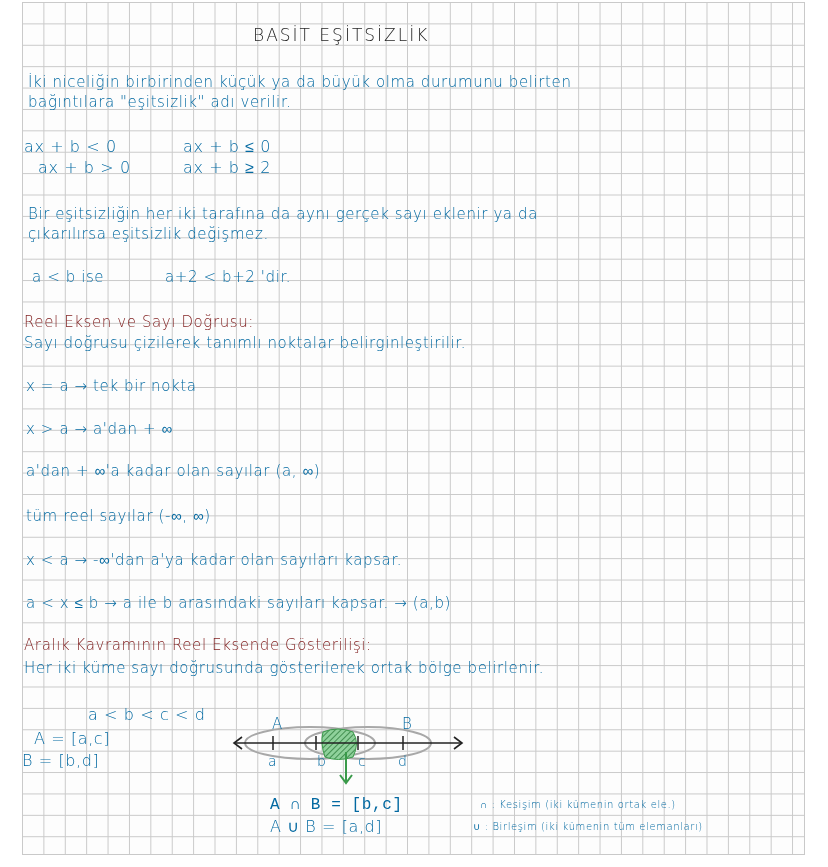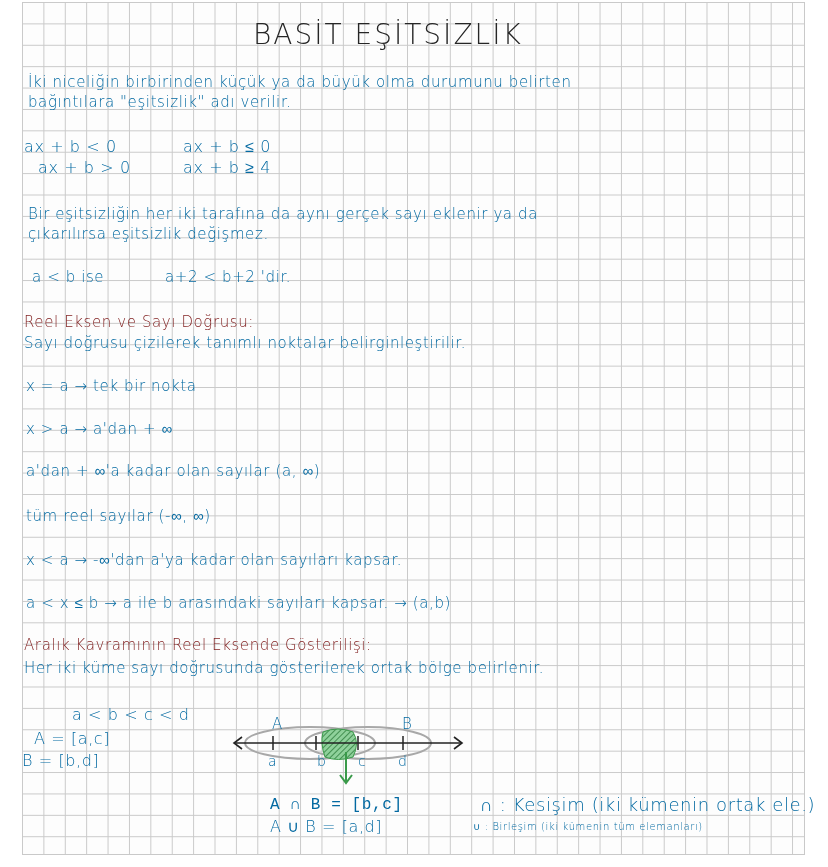--- a/index.html
+++ b/index.html
@@ -7,59 +7,59 @@
        font-family:"DejaVu Sans",sans-serif;color:#2a2a2a;}
   .paper{position:absolute;left:22px;top:2px;width:782px;height:852px;
     background-color:#fdfdfd;
     background-image:
       linear-gradient(to right, #c9c9c9 1px, transparent 1px),
       linear-gradient(to bottom, #c9c9c9 1px, transparent 1px);
     background-size:21.4px 21.4px;
     border-right:1px solid #c9c9c9;border-bottom:1px solid #c9c9c9;}
   .t{position:absolute;white-space:nowrap;font-size:15px;line-height:18px;letter-spacing:0.6px;
      font-family:"DejaVu Sans",sans-serif;color:#0369a1;font-weight:300;}
-  .title{font-size:28px;letter-spacing:2px;left:253px;top:26px;color:#262626;}
+  .title{font-size:17px;letter-spacing:2px;left:253px;top:26px;color:#262626;}
   .pink{color:#7f1d1d;}
   .big{font-size:16px;}
   .diagram{position:absolute;left:228px;top:712px;width:240px;height:90px;}
 </style>
 </head>
 <body>
 
 <div class="paper"></div>
 
 <div class="t title">BASİT EŞİTSİZLİK</div>
 
 <div class="t" style="left:28px;top:73px;">İki niceliğin birbirinden küçük ya da büyük olma durumunu belirten</div>
 <div class="t" style="left:28px;top:93px;">bağıntılara "eşitsizlik" adı verilir.</div>
 
 <div class="t big" style="left:24px;top:138px;">ax + b &lt; 0</div>
 <div class="t big" style="left:183px;top:138px;">ax + b ≤ 0</div>
 <div class="t big" style="left:38px;top:159px;">ax + b &gt; 0</div>
-<div class="t big" style="left:183px;top:159px;">ax + b ≥ 4</div>
+<div class="t big" style="left:183px;top:159px;">ax + b ≥ 2</div>
 
 <div class="t" style="left:28px;top:205px;">Bir eşitsizliğin her iki tarafına da aynı gerçek sayı eklenir ya da</div>
 <div class="t" style="left:28px;top:225px;">çıkarılırsa eşitsizlik değişmez.</div>
 <div class="t" style="left:32px;top:268px;">a &lt; b ise</div>
 <div class="t" style="left:165px;top:268px;">a+2 &lt; b+2 'dir.</div>
 
 <div class="t pink" style="left:24px;top:313px;">Reel Eksen ve Sayı Doğrusu:</div>
 <div class="t" style="left:24px;top:334px;">Sayı doğrusu çizilerek tanımlı noktalar belirginleştirilir.</div>
 
 <div class="t" style="left:26px;top:377px;">x = a → tek bir nokta</div>
 <div class="t" style="left:26px;top:420px;">x &gt; a → a'dan + ∞</div>
 <div class="t" style="left:26px;top:462px;">a'dan + ∞'a kadar olan sayılar (a, ∞)</div>
 <div class="t" style="left:26px;top:507px;">tüm reel sayılar (-∞, ∞)</div>
 <div class="t" style="left:26px;top:551px;">x &lt; a → -∞'dan a'ya kadar olan sayıları kapsar.</div>
 <div class="t" style="left:26px;top:594px;">a &lt; x ≤ b → a ile b arasındaki sayıları kapsar. → (a,b)</div>
 
 <div class="t pink" style="left:24px;top:636px;text-align:right;">Aralık Kavramının Reel Eksende Gösterilişi:</div>
 <div class="t" style="left:24px;top:659px;">Her iki küme sayı doğrusunda gösterilerek ortak bölge belirlenir.</div>
 
-<div class="t big" style="left:24px;top:706px;padding-left:48px;">a &lt; b &lt; c &lt; d</div>
+<div class="t big" style="left:40px;top:706px;padding-left:48px;">a &lt; b &lt; c &lt; d</div>
 <div class="t big" style="left:22px;top:730px;margin-left:12px;">A = [a,c]</div>
 <div class="t big" style="left:22px;top:752px;">B = [b,d]</div>
 
 <div class="diagram">
   <svg width="240" height="90" viewBox="0 0 240 90">
     <defs>
       <pattern id="hatch" width="4" height="4" patternUnits="userSpaceOnUse" patternTransform="rotate(45)">
         <rect width="4" height="4" fill="#8fd19b"></rect>
         <line x1="0" y1="0" x2="0" y2="4" stroke="#2e7d3c" stroke-width="1.6"></line>
       </pattern>
@@ -80,14 +80,14 @@
   <span class="t" style="left:44px;top:3px;font-size:15px;">A</span>
   <span class="t" style="left:174px;top:3px;font-size:15px;">B</span>
   <span class="t" style="left:40px;top:40px;font-size:14px;">a</span>
   <span class="t" style="left:89px;top:40px;font-size:14px;">b</span>
   <span class="t" style="left:130px;top:40px;font-size:14px;">c</span>
   <span class="t" style="left:170px;top:40px;font-size:14px;">d</span>
 </div>
 
 <div class="t big" style="left:270px;top:796px;font-family:Liberation Mono, monospace;">A ∩ B = [b,c]</div>
 <div class="t big" style="left:270px;top:818px;">A ∪ B = [a,d]</div>
-<div class="t" style="left:480px;top:796px;font-size:18px;">∩ : Kesişim (iki kümenin ortak ele.)</div>
+<div class="t" style="left:480px;top:796px;font-size:10px;">∩ : Kesişim (iki kümenin ortak ele.)</div>
 <div class="t" style="left:473px;top:818px;font-size:10px;">∪ : Birleşim (iki kümenin tüm elemanları)</div>
 
 </body></html>

